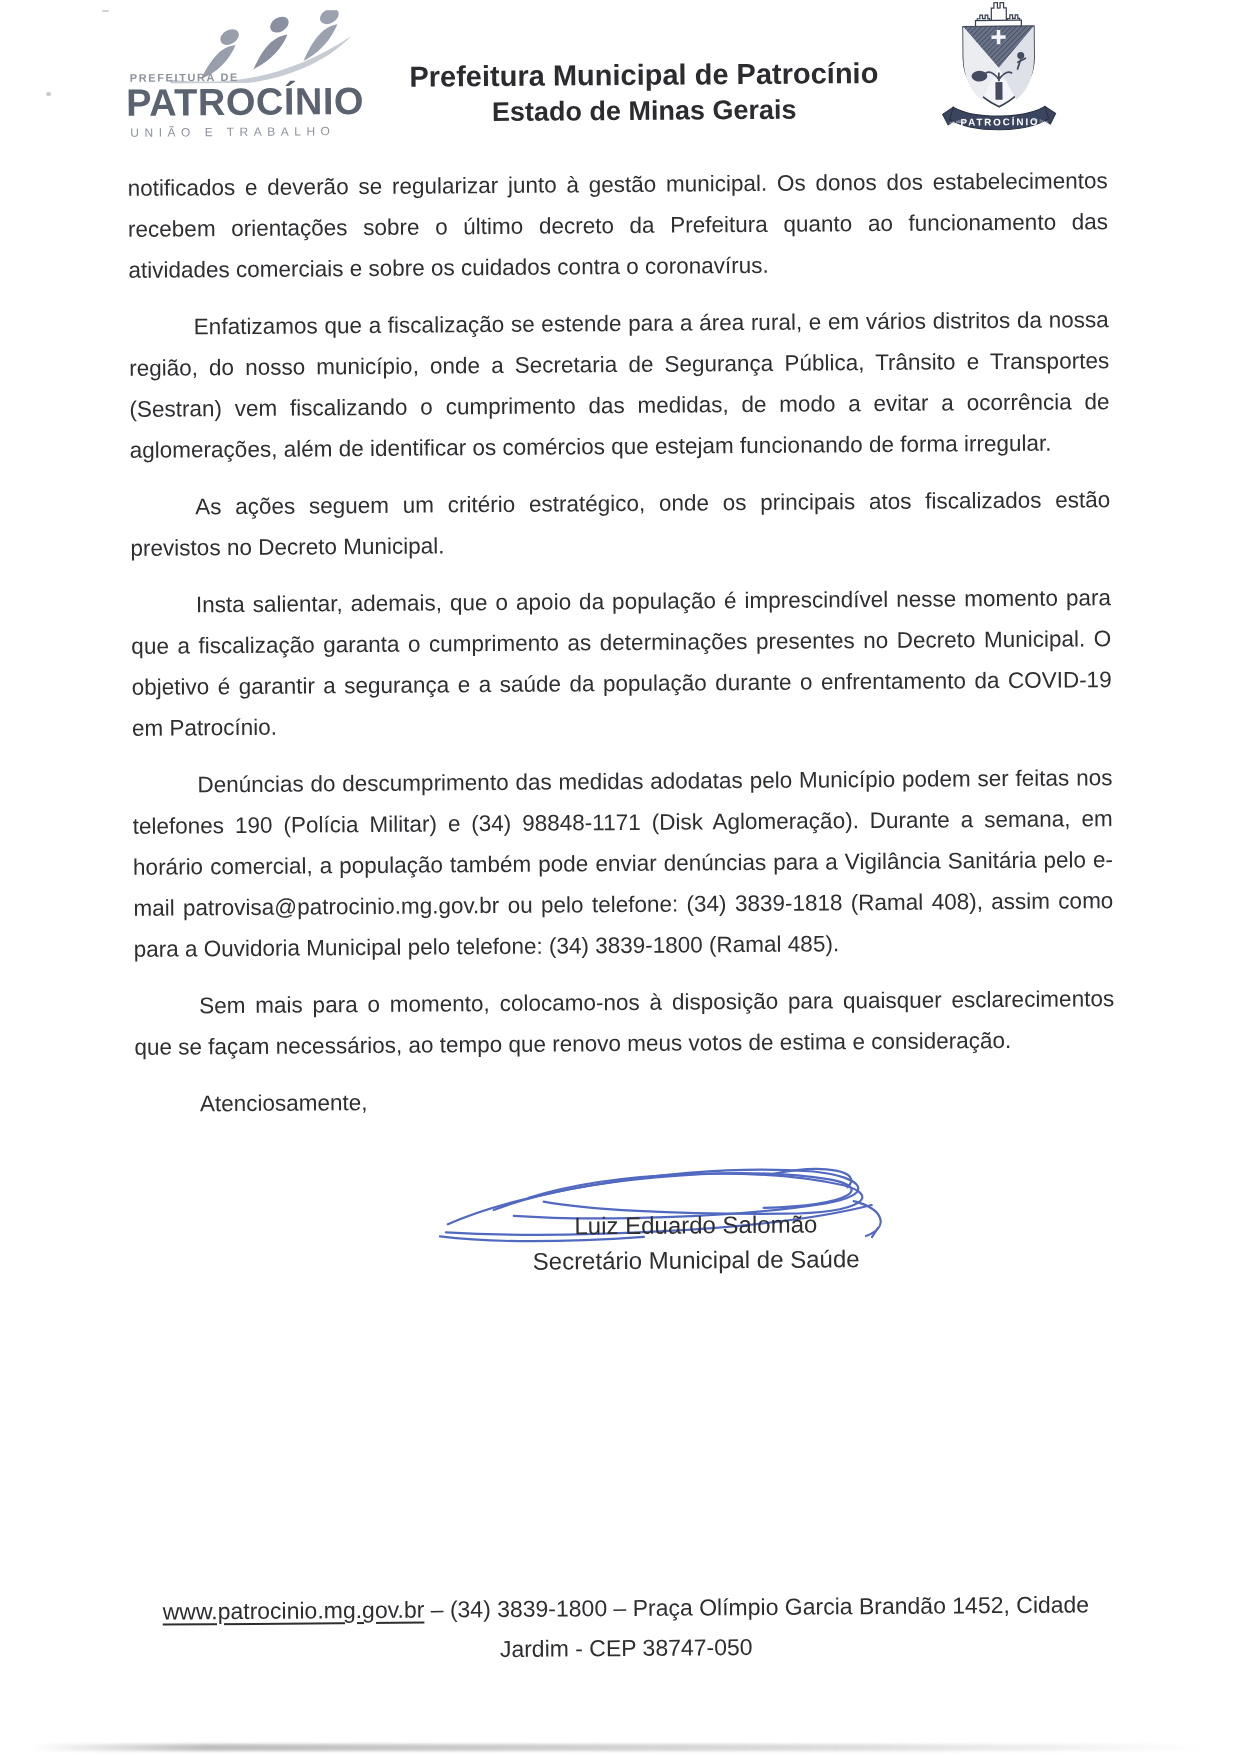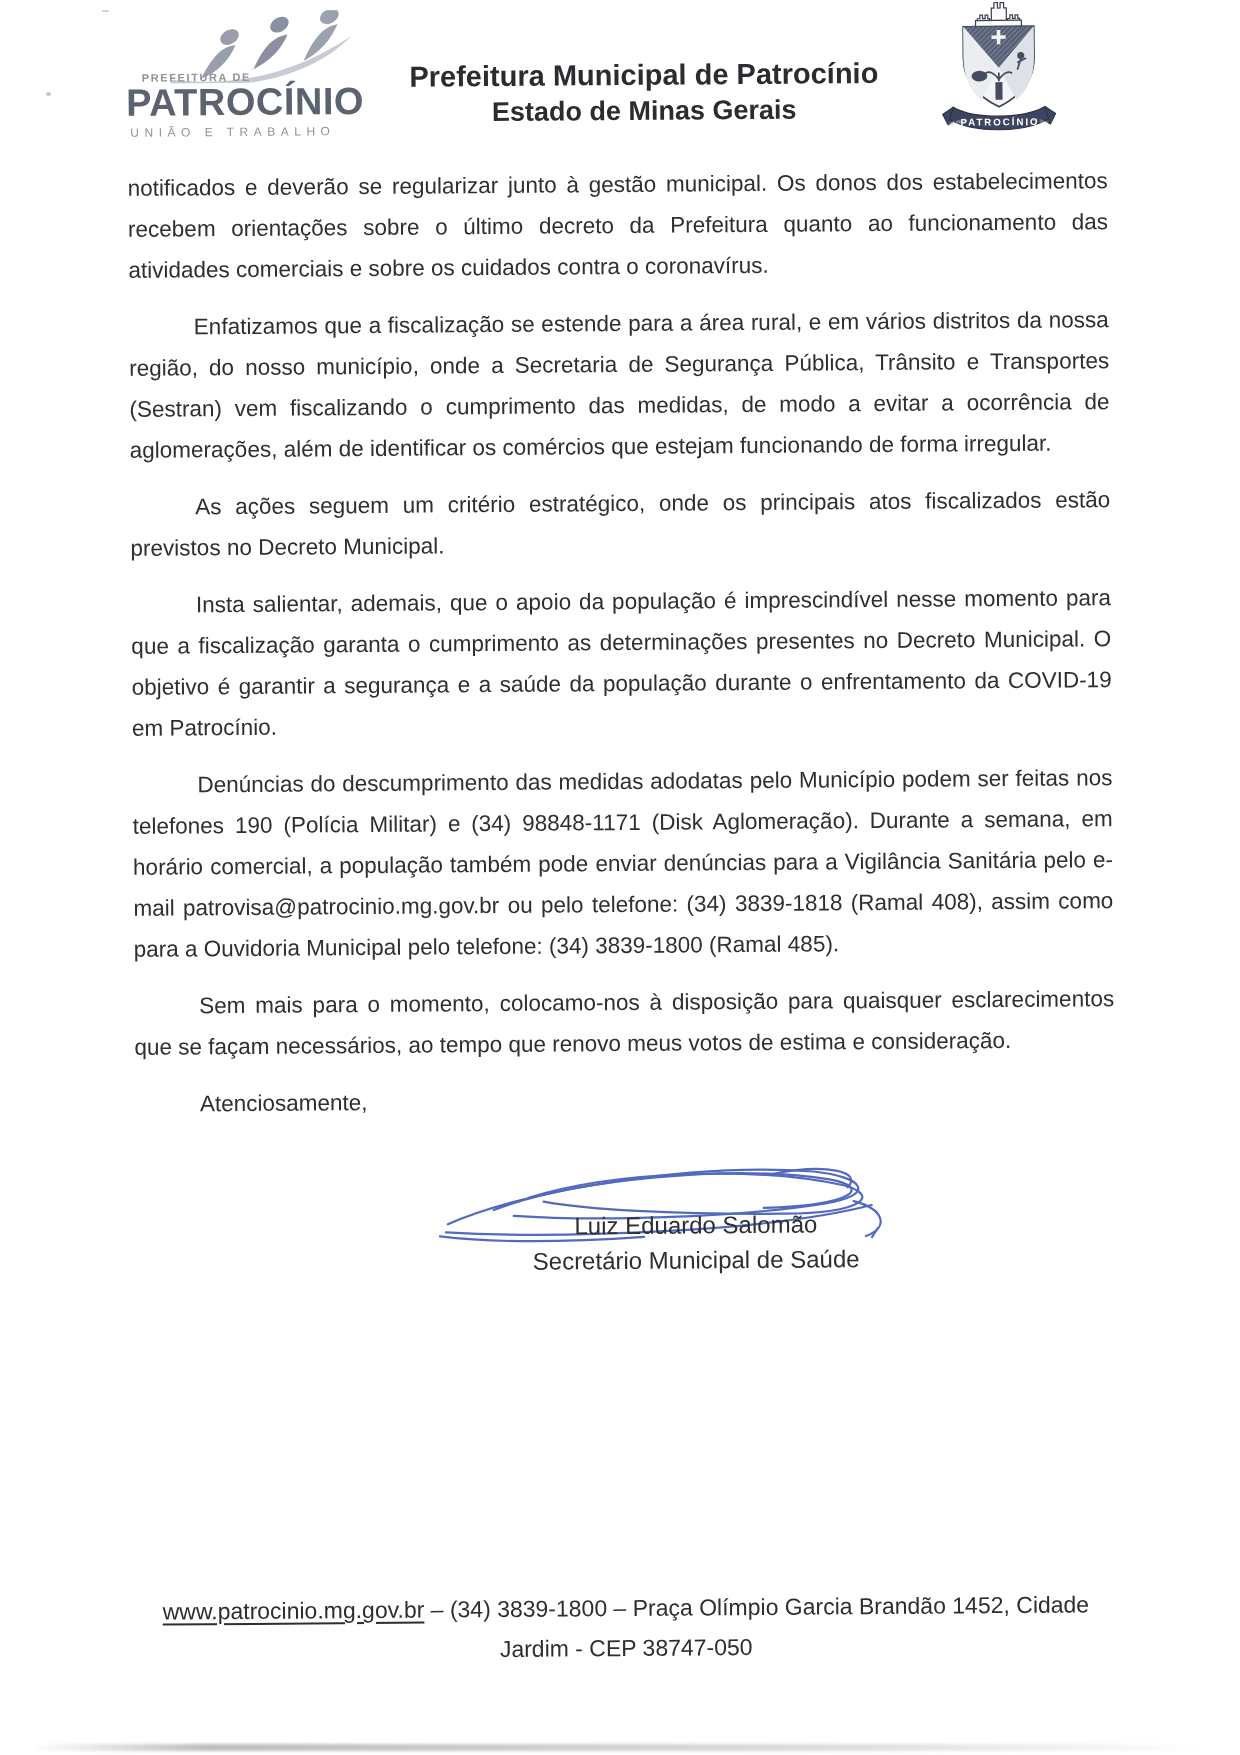--- a/index.html
+++ b/index.html
@@ -7,21 +7,21 @@
     position:relative; width:1240px; height:1755px; background:#ffffff;
     overflow:hidden; font-family:"Liberation Sans","DejaVu Sans",sans-serif;
     color:#2e2e31;
   }
   .skew { position:absolute; inset:0; transform:rotate(-0.45deg); transform-origin:620px 860px; }
 
   
   .header { position:relative; height:150px; }
   .logo { position:absolute; left:126px; top:6px; width:260px; height:136px; }
   .logo-figures { position:absolute; left:42px; top:2px; }
-  .logo-pretitle { position:absolute; left:22px; top:62px; font-size:11px; font-weight:bold;
+  .logo-pretitle { position:absolute; left:10px; top:62px; font-size:11px; font-weight:bold;
                    letter-spacing:1.6px; color:#8e939d; }
   .logo-name { position:absolute; left:6px; top:72px; font-size:38px; font-weight:bold;
                color:#5c6370; letter-spacing:0.5px; }
   .logo-tagline { position:absolute; left:10px; top:116px; font-size:12px;
                   letter-spacing:5.5px; color:#8e939d; }
   .title-block { position:absolute; left:380px; top:58px; width:540px; text-align:center;
                  font-weight:bold; color:#2b2b30; }
   .title-l1 { font-size:29px; line-height:34px; }
   .title-l2 { font-size:27px; line-height:32px; margin-top:3px; }
   .crest { position:absolute; left:945px; top:2px; }

